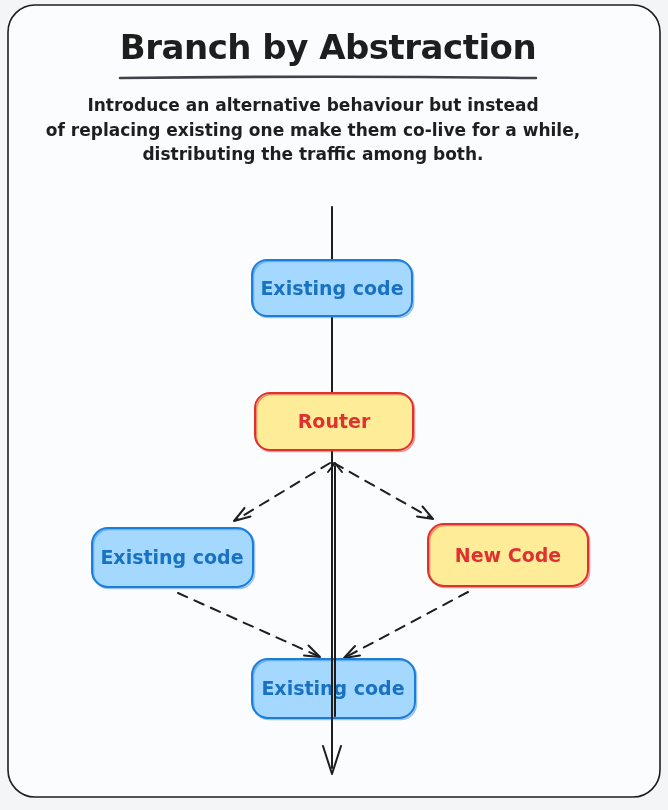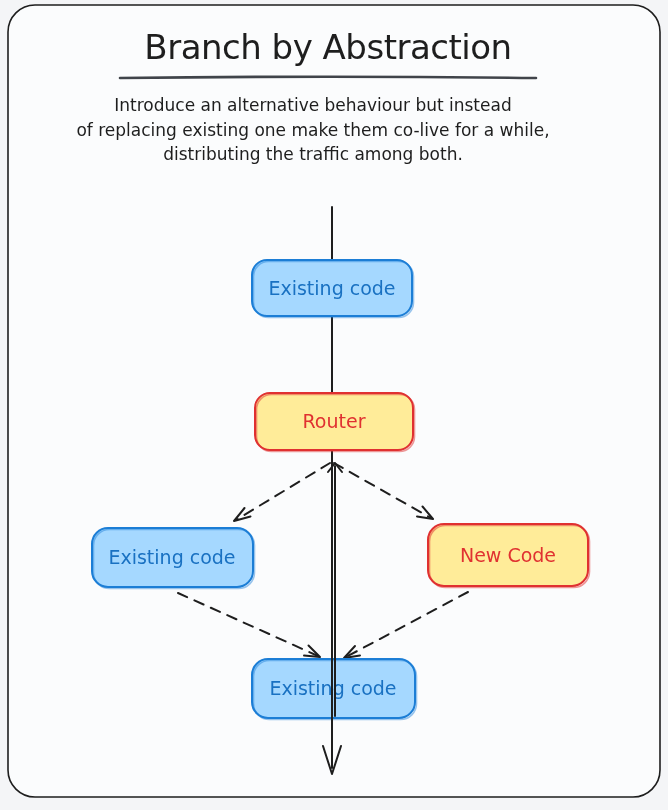--- a/index.html
+++ b/index.html
@@ -2,21 +2,21 @@
 <html><head>
 <meta charset="utf-8">
 <style>
   html, body { margin: 0; padding: 0; }
   body {
     background: #f4f5f7;
     font-family: "DejaVu Sans", sans-serif;
     width: 668px; height: 810px;
     overflow: hidden;
   }
-  .stage { position: relative; width: 588px; height: 810px; }
+  .stage { position: relative; width: 588px; height: 810px; font-weight: bold; }
   svg { display: block; }
 
   .frame-rect { fill: #fbfcfd; stroke: #1e1e1e; stroke-width: 1.6; }
 
   .title-text {
     font-family: "DejaVu Sans", sans-serif;
     font-size: 34px; fill: #1e1e1e;
     text-anchor: middle; letter-spacing: -0.5px;
   }
   .underline { stroke: #40444a; stroke-width: 2.6; fill: none; stroke-linecap: round; }

